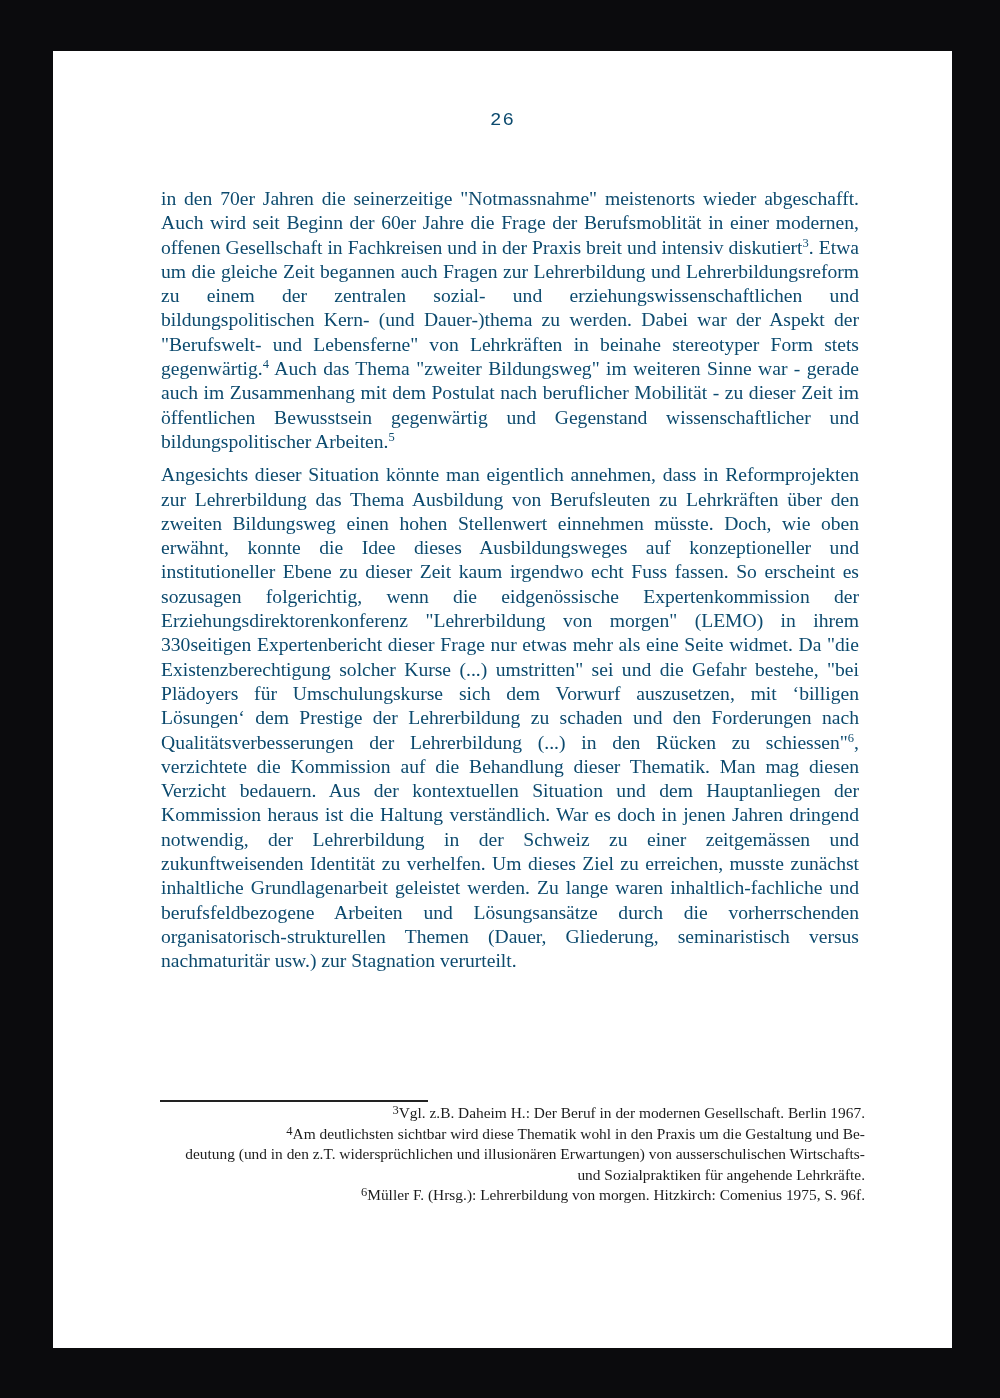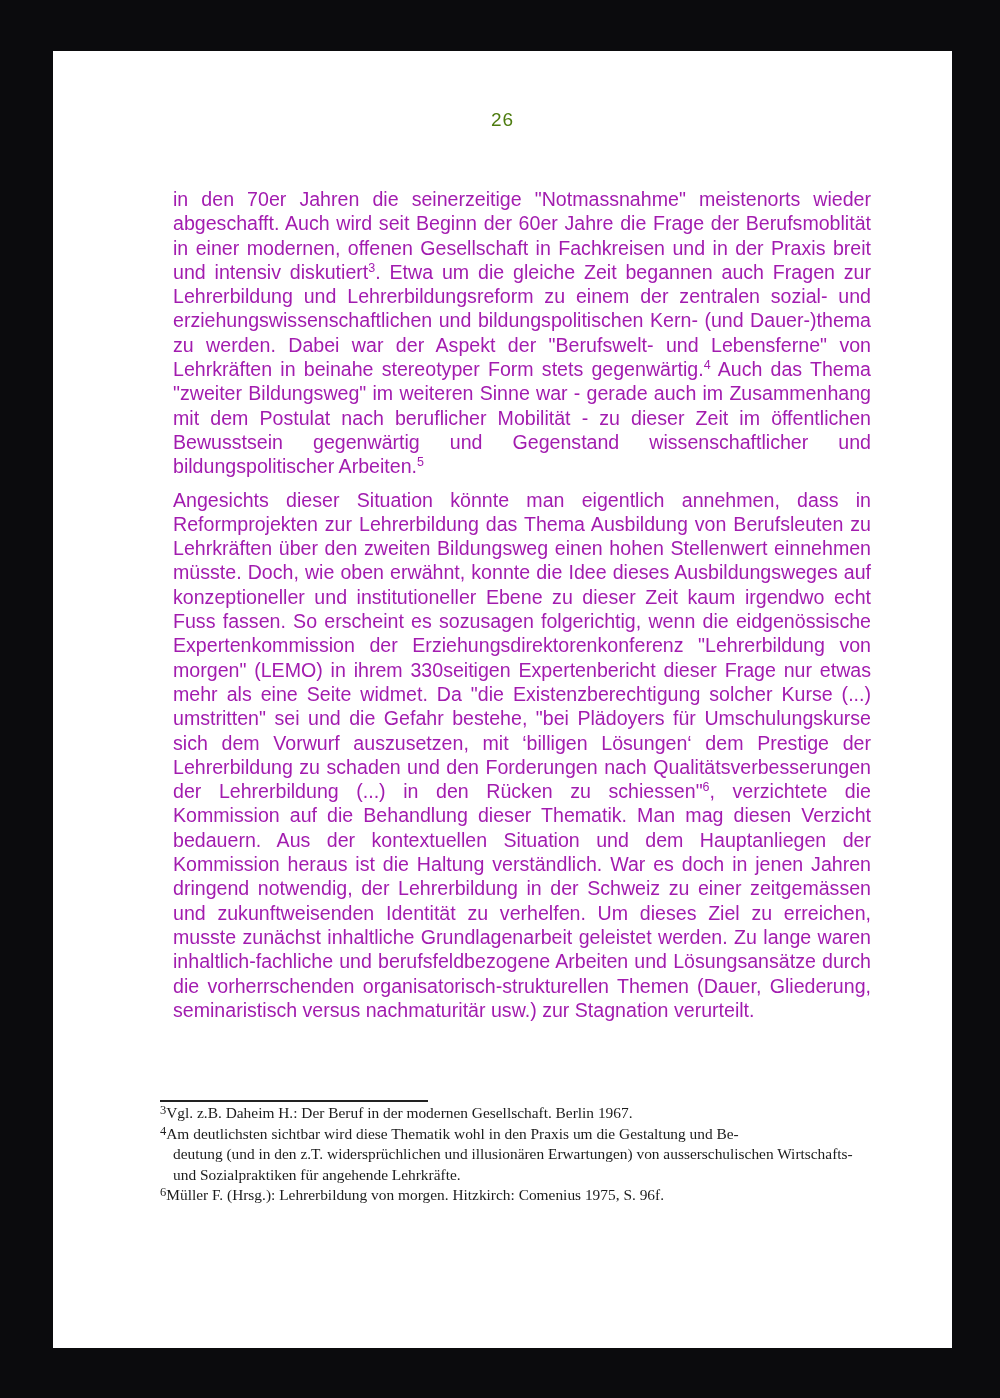--- a/index.html
+++ b/index.html
@@ -20,34 +20,34 @@
       width: 899px;
       height: 1297px;
       background: #ffffff;
     }
     .page-number {
       position: absolute;
       left: 0;
       width: 100%;
       top: 58px;
       text-align: center;
-      font-family: Liberation Sans, sans-serif;
+      font-family: Liberation Mono, monospace;
       font-size: 19px;
-      color: #4d7c0f;
+      color: #0c4a6e;
       letter-spacing: 1px;
     }
     .body-text {
       position: absolute;
-      left: 120px;
+      left: 108px;
       top: 136px;
       width: 698px;
-      font-family: Liberation Sans, sans-serif;
+      font-family: Liberation Serif, serif;
       font-size: 19.6px;
       line-height: 24.3px;
-      color: #a21caf;
+      color: #0c4a6e;
       text-align: justify;
     }
     .body-text p {
       margin: 0 0 9px 0;
       text-align: justify;
       text-align-last: left;
     }
     .body-text sup {
       font-size: 12.5px;
       line-height: 0;
@@ -63,20 +63,21 @@
     }
     .footnotes {
       position: absolute;
       left: 107px;
       top: 1052px;
       width: 705px;
       font-family: "Liberation Serif", serif;
       font-size: 15.4px;
       line-height: 20.5px;
       color: #1c1c1c;
+      text-align: right;
     }
     .footnote {
       margin: 0;
       padding-left: 0;
     }
     .footnote .fn-num {
       font-size: 12.5px;
       vertical-align: 4px;
       line-height: 0;
     }

